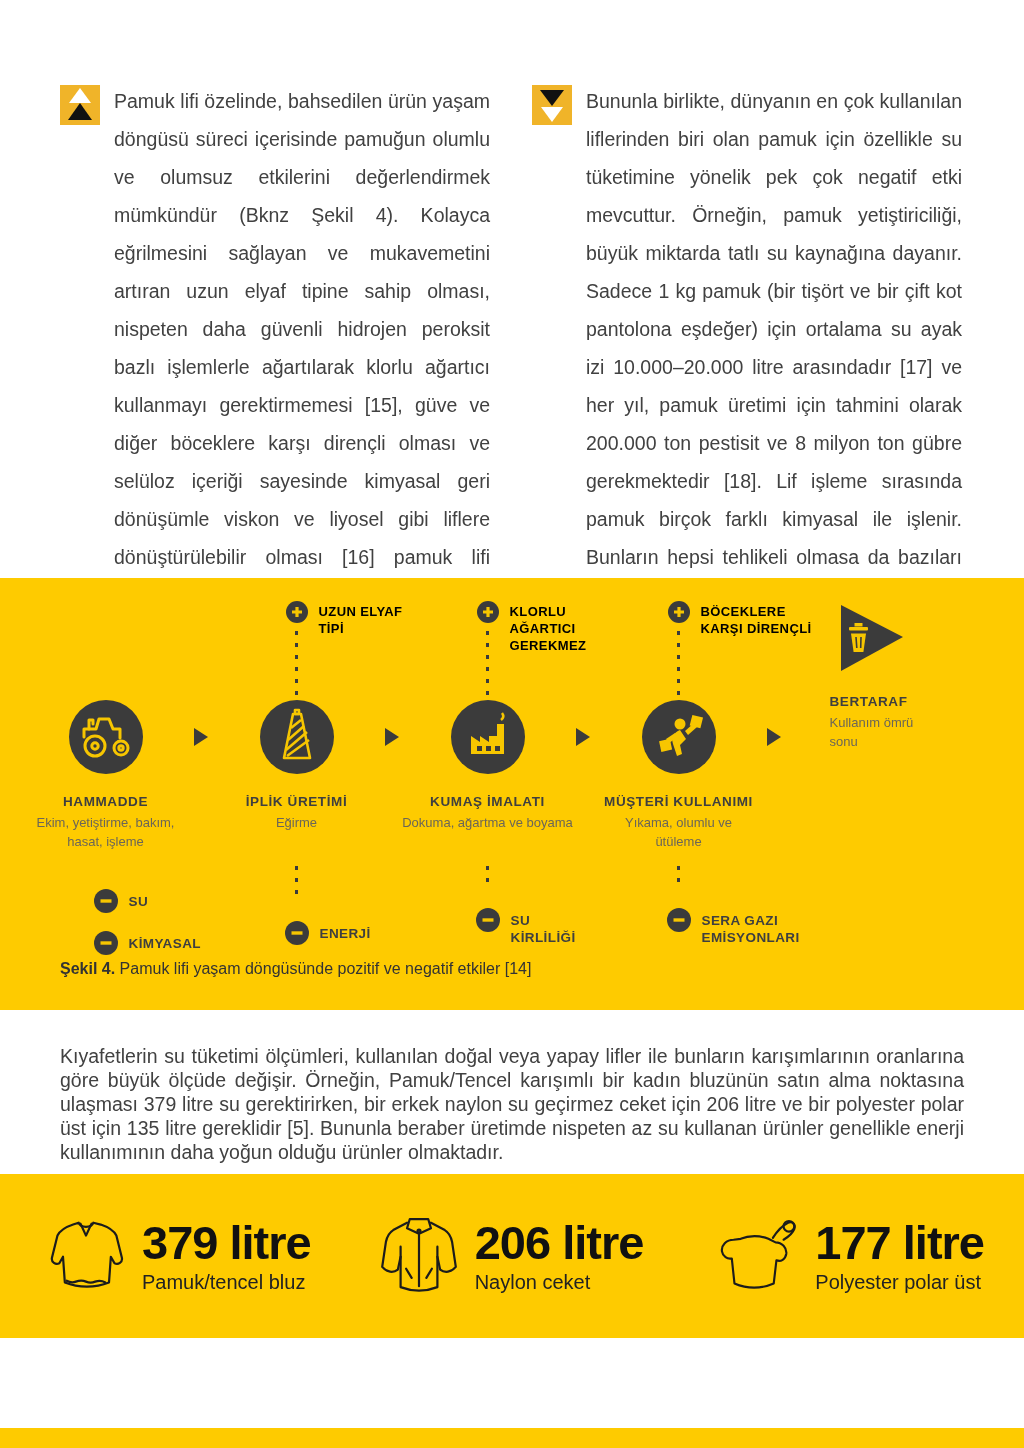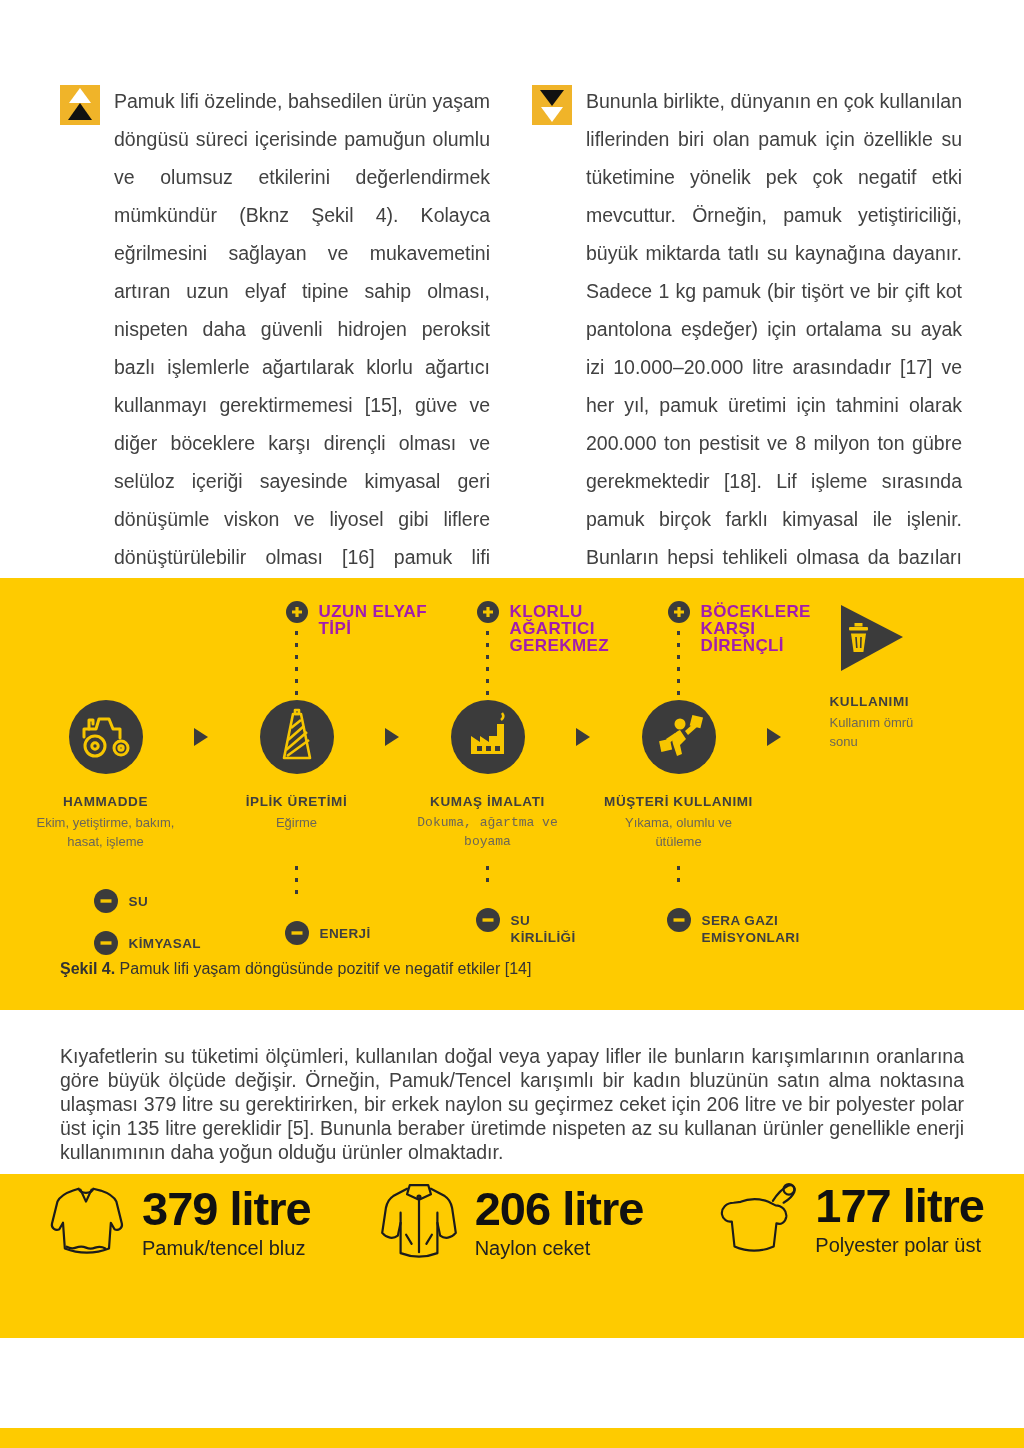--- a/index.html
+++ b/index.html
@@ -15,49 +15,49 @@
   
   .band1{position:relative;width:1024px;height:432px;background:#FECB00;box-sizing:border-box;
          padding:22px 50px 0 10px;}
   .stages{display:flex;}
   .stage{width:191px;flex:none;position:relative;}
   .pzone{height:100px;display:flex;}
   .rail{margin-left:calc(50% - 12px);width:24px;flex:none;display:flex;flex-direction:column;align-items:center;}
   .rail .icon{width:24px;height:24px;flex:none;}
   .dots{width:3px;flex:1;margin-top:7px;
         background:repeating-linear-gradient(to bottom,#3B3B3B 0 4px,transparent 4px 12px);}
-  .plabel{margin-left:10px;width:112px;flex:none;font-size:17px;font-weight:700;color:#a21caf;
+  .plabel{margin-left:10px;width:112px;flex:none;font-size:13px;font-weight:700;color:#000000;
           letter-spacing:.4px;line-height:17px;padding-top:3px;}
   .izone{height:78px;display:flex;justify-content:center;align-items:flex-start;}
   .izone .stage-icon{width:74px;height:74px;}
   .tzone{height:88px;box-sizing:border-box;padding-top:16px;text-align:center;}
   .stitle{font-size:13.5px;font-weight:700;color:#3F3F3F;letter-spacing:.6px;}
   .ssub{font-size:13px;color:#6C6657;line-height:19px;margin:4px auto 0;max-width:150px;}
-  .tzone.wide .ssub{max-width:200px;font-family:Liberation Mono, monospace;}
+  .tzone.wide .ssub{max-width:200px;}
   .tzone.left{text-align:left;padding-left:calc(50% - 40px);}
   .tzone.left .ssub{margin:4px 0 0;max-width:110px;}
   .nzone{height:80px;display:flex;flex-direction:column;}
   .ndots{margin-left:calc(50% - 1.5px);width:3px;flex:1;margin-bottom:6px;
          background:repeating-linear-gradient(to bottom,#3B3B3B 0 4px,transparent 4px 12px);}
   .nrow{display:flex;align-items:flex-start;margin-left:calc(50% - 13px);margin-top:16px;}
   .nrow .icon{width:26px;height:26px;flex:none;}
   .nlabel{margin-left:10px;width:130px;font-size:13.5px;font-weight:700;color:#3F3F3F;
           letter-spacing:.4px;line-height:17px;padding-top:5px;}
   .arrow{position:absolute;width:0;height:0;border-left:14px solid #3B3B3B;
          border-top:9px solid transparent;border-bottom:9px solid transparent;top:150px;}
   .a1{left:194px;} .a2{left:385px;} .a3{left:576px;} .a4{left:767px;}
   .caption{position:absolute;left:60px;bottom:32px;font-size:16px;color:#333;}
   .caption b{font-weight:700;}
 
   
   .midpara{margin:34px 60px 0 60px;font-size:19.5px;line-height:24px;text-align:justify;color:#414141;}
 
   
   .band2{margin-top:10px;width:1024px;height:164px;background:#FECB00;box-sizing:border-box;
-         padding:0 40px;display:flex;align-items:flex-start;justify-content:space-between;}
+         padding:0 40px;display:flex;align-items:center;justify-content:space-between;}
   .stat{display:flex;align-items:center;gap:10px;}
   .stat-icon{flex:none;}
   .stat-value{font-size:47px;font-weight:700;color:#111;letter-spacing:-1px;line-height:50px;}
   .stat-label{font-size:20px;color:#222;margin-top:3px;}
 
   .bottom-strip{position:absolute;left:0;bottom:0;width:1024px;height:20px;background:#FECB00;}
 </style>
 </head>
 <body>
 
@@ -275,21 +275,21 @@
               <g fill="#F7C600">
                 <rect x="16" y="27" width="19" height="3.5" rx="1"></rect>
                 <rect x="21.5" y="23" width="8" height="3.5"></rect>
                 <path d="M18 33.5 l2.6 18.5 h9.8 L33 33.5 Z"></path>
               </g>
               <path d="M23 37 l0.8 11 M28 37 l-0.3 11" stroke="#3B3B3B" stroke-width="1.6"></path>
             </svg>
           </span>
         </div>
         <div class="tzone left">
-          <div class="stitle">KULLANIMI</div>
+          <div class="stitle">BERTARAF</div>
           <div class="ssub">Kullanım ömrü sonu</div>
         </div>
         <div class="nzone"></div>
       </div>
     </div>
 
     <div class="arrow a1"></div>
     <div class="arrow a2"></div>
     <div class="arrow a3"></div>
     <div class="arrow a4"></div>

